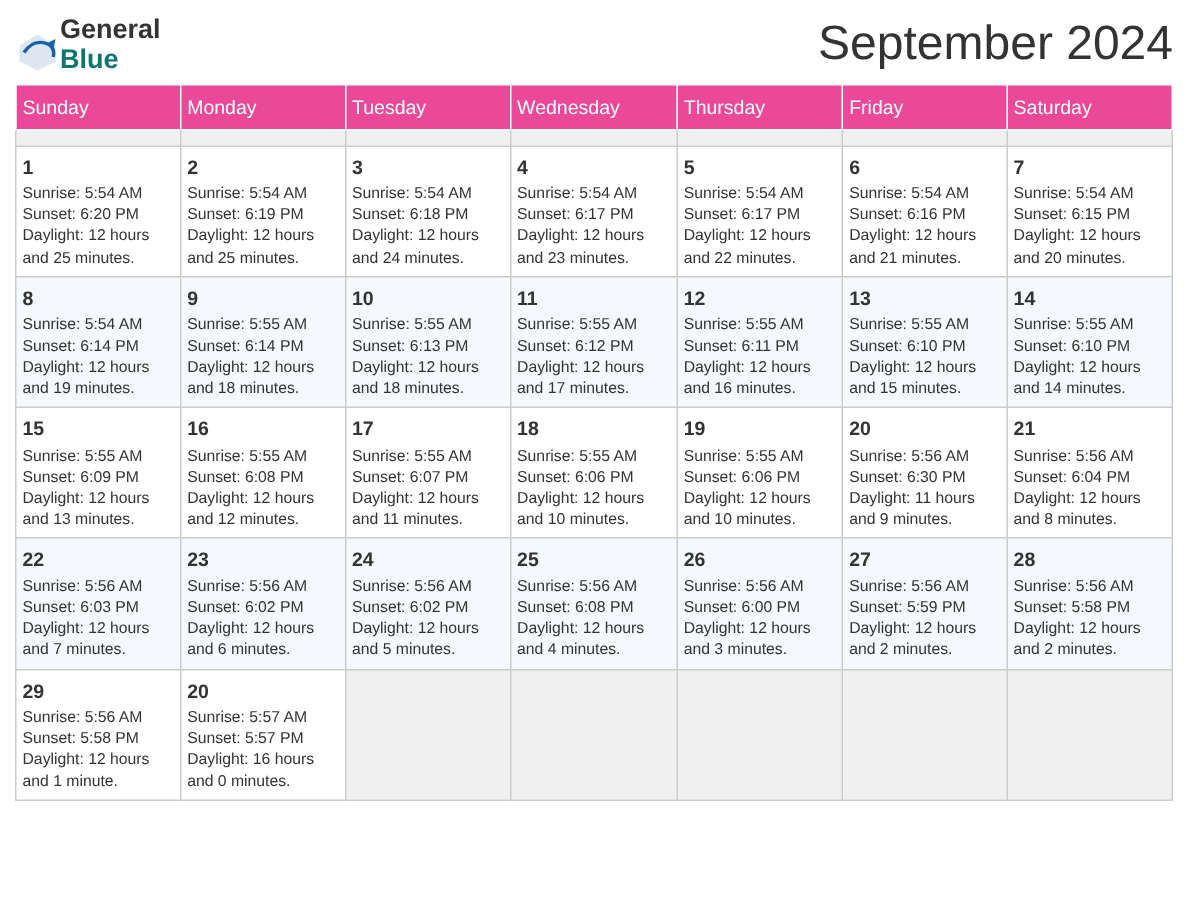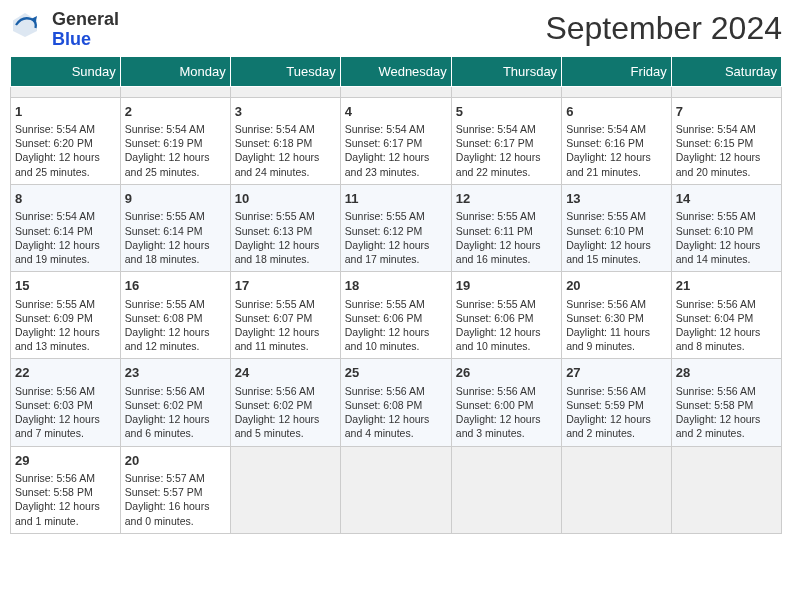--- a/index.html
+++ b/index.html
@@ -11,30 +11,30 @@
       padding: 10px;
     }
     .header {
       display: flex;
       justify-content: space-between;
       align-items: flex-start;
       margin-bottom: 6px;
     }
     .logo {
       display: flex;
-      align-items: flex-start;
-      gap: 12px;
+      align-items: flex-end;
+      gap: 0;
     }
     .logo-text {
       font-size: 18px;
       font-weight: bold;
       line-height: 1.1;
     }
     .logo-text .general { color: #333; }
-    .logo-text .blue { color: #1d4ed8; }
+    .logo-text .blue { color: #0f766e; }
     .logo-icon {
       width: 30px;
       height: 30px;
     }
     .title-block {
       text-align: right;
     }
     .month-title {
       font-size: 32px;
       font-weight: normal;
@@ -43,24 +43,24 @@
     .location {
       font-size: 14px;
       color: #555;
     }
     .calendar {
       width: 100%;
       border-collapse: collapse;
       font-size: 10.5px;
     }
     .calendar thead tr th {
-      background: #0f766e;
+      background: #ec4899;
       color: #fff;
       padding: 7px 4px;
-      text-align: right;
+      text-align: left;
       font-size: 13px;
       font-weight: normal;
       border: 1px solid #fff;
     }
     .calendar tbody tr td {
       vertical-align: top;
       padding: 5px 4px;
       border: 1px solid #ccc;
       width: 113px;
       min-height: 70px;

